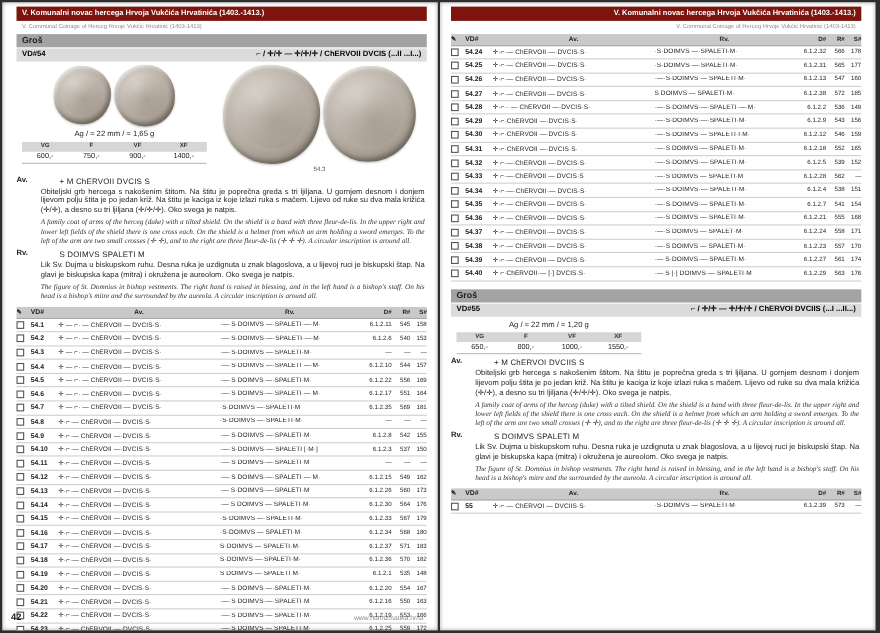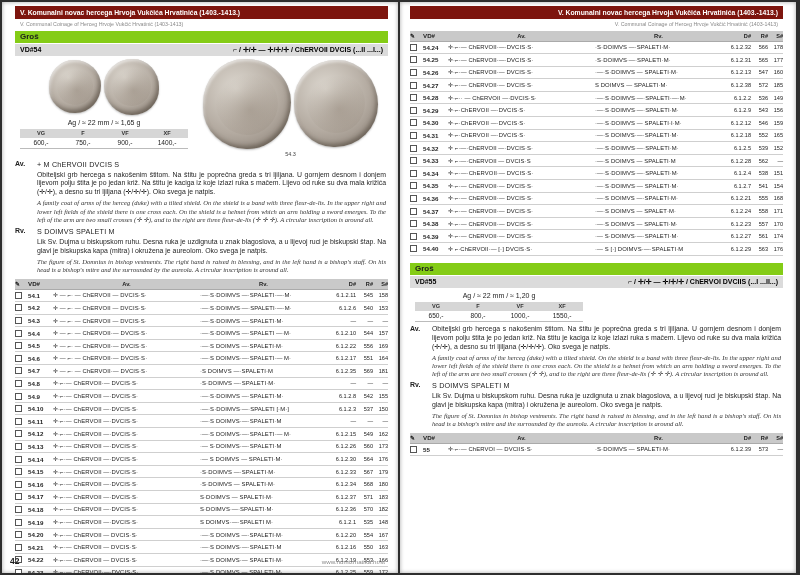--- a/index.html
+++ b/index.html
@@ -7,21 +7,21 @@
   .spread{display:flex;gap:2px;padding:2px;box-sizing:border-box;width:800px;height:575px;}
   .page{position:relative;width:396px;height:571px;background:#ffffff;overflow:hidden;box-shadow:inset 0 0 4px rgba(0,0,0,.35);}
   .page-inner{padding:4px 10px 0 13px;}
   .page.right .page-inner{padding:4px 13px 0 10px;}
 
   .redband{height:13px;background:#7d150e;color:#fff;font-size:6.8px;font-weight:bold;line-height:13px;padding:0 5px;white-space:nowrap;overflow:hidden;}
   .page.right .redband{text-align:right;}
   .subtitle{font-size:5.3px;color:#8a8a8a;margin:1.5px 5px 4px;white-space:nowrap;overflow:hidden;}
   .page.right .subtitle{text-align:right;}
 
-  .grosband{background:#84cc16;color:#1c1c1c;font-size:8px;font-weight:bold;line-height:12px;height:12px;padding:0 5px;margin-bottom:1px;}
+  .grosband{background:#a3a3a3;color:#1c1c1c;font-size:8px;font-weight:bold;line-height:12px;height:12px;padding:0 5px;margin-bottom:1px;}
   .vdband{background:#dbdbdb;height:12px;line-height:12px;display:flex;justify-content:space-between;font-size:7px;font-weight:bold;padding:0 5px;margin-bottom:3px;}
   .vdband .legend{font-weight:bold;}
 
   
   .coinarea{display:flex;margin:2px 0 3px;}
   .coin-col-left{width:178px;}
   .coin-col-right{flex:1;text-align:center;}
   .coinrow{display:flex;justify-content:center;align-items:center;gap:3px;}
   .coin{border-radius:48% 52% 50% 50%/51% 49% 53% 47%;background:radial-gradient(circle at 38% 33%,#ddd8d0,#b3aaa0 55%,#968c82 80%,#756c63);box-shadow:inset -2px -3px 4px rgba(60,50,40,.45), inset 1px 2px 3px rgba(255,255,255,.6), 0 1px 2px rgba(0,0,0,.25);}
   .coin.small{width:52px;height:53px;}
@@ -35,21 +35,21 @@
   .pricetable{width:168px;margin:0 auto;border-collapse:collapse;}
   .pricetable .ph{background:#d6d6d6;}
   .pricetable span{display:inline-block;width:25%;text-align:center;box-sizing:border-box;}
   .ph{display:flex;font-size:5.6px;font-weight:bold;height:9px;line-height:9px;color:#333;}
   .pv{display:flex;font-size:6.6px;height:10px;line-height:10px;color:#222;border-bottom:1px solid #bbb;}
 
   
   .desc{display:flex;margin:3px 0 0;}
   .desc .lbl{width:22px;font-size:7px;font-weight:bold;color:#222;flex-shrink:0;}
   .desc .body{flex:1;padding-right:2px;}
-  .leg{font-size:7.2px;color:#222;margin-bottom:2px;letter-spacing:.2px;}
+  .leg{font-size:7.2px;color:#222;margin-bottom:2px;letter-spacing:.2px;margin-left:17px;}
   .hr-text{font-size:6.9px;line-height:1.3;color:#1e1e1e;margin-bottom:2px;text-align:justify;}
   .en-text{font-family:"Liberation Serif",serif;font-style:italic;font-size:6.6px;line-height:1.25;color:#333;text-align:justify;}
 
   
   .vtable{margin-top:4px;}
   .trow{display:flex;align-items:center;border-bottom:1px solid #cfcfcf;height:11.6px;font-size:5.9px;color:#1d1d1d;}
   .trow.head{background:#c9c9c9;font-weight:bold;height:10px;font-size:5.8px;color:#222;border-bottom:1px solid #aaa;}
   .c-chk{width:13px;display:flex;justify-content:flex-start;align-items:center;flex-shrink:0;}
   .chk{width:5px;height:5px;border:1px solid #555;background:#fff;display:inline-block;}
   .c-vd{width:25px;font-weight:bold;font-size:6.2px;flex-shrink:0;}
@@ -664,20 +664,21 @@
             <span>800,-</span>
             <span>1000,-</span>
             <span>1550,-</span>
           </div>
         </div>
       </div>
 
       <div class="desc">
         <span class="lbl">Av.</span>
         <div class="body">
+          <div class="leg">+ M ChERVOI DVCIIS S</div>
           <div class="hr-text">Obiteljski grb hercega s nakošenim štitom. Na štitu je poprečna greda s tri ljiljana. U gornjem desnom i donjem lijevom polju štita je po jedan križ. Na štitu je kaciga iz koje izlazi ruka s mačem. Lijevo od ruke su dva mala križića (✛/✛), a desno su tri ljiljana (✛/✛/✛). Oko svega je natpis.</div>
           <div class="en-text">A family coat of arms of the herceg (duke) with a tilted shield. On the shield is a band with three fleur-de-lis. In the upper right and lower left fields of the shield there is one cross each. On the shield is a helmet from which an arm holding a sword emerges. To the left of the arm are two small crosses (✛ ✛), and to the right are three fleur-de-lis (✛ ✛ ✛). A circular inscription is around all.</div>
         </div>
       </div>
       <div class="desc">
         <span class="lbl">Rv.</span>
         <div class="body">
           <div class="leg">S DOIMVS SPALETI M</div>
           <div class="hr-text">Lik Sv. Dujma u biskupskom ruhu. Desna ruka je uzdignuta u znak blagoslova, a u lijevoj ruci je biskupski štap. Na glavi je biskupska kapa (mitra) i okružena je aureolom. Oko svega je natpis.</div>
           <div class="en-text">The figure of St. Domnius in bishop vestments. The right hand is raised in blessing, and in the left hand is a bishop's staff. On his head is a bishop's mitre and the surrounded by the aureola. A circular inscription is around all.</div>

